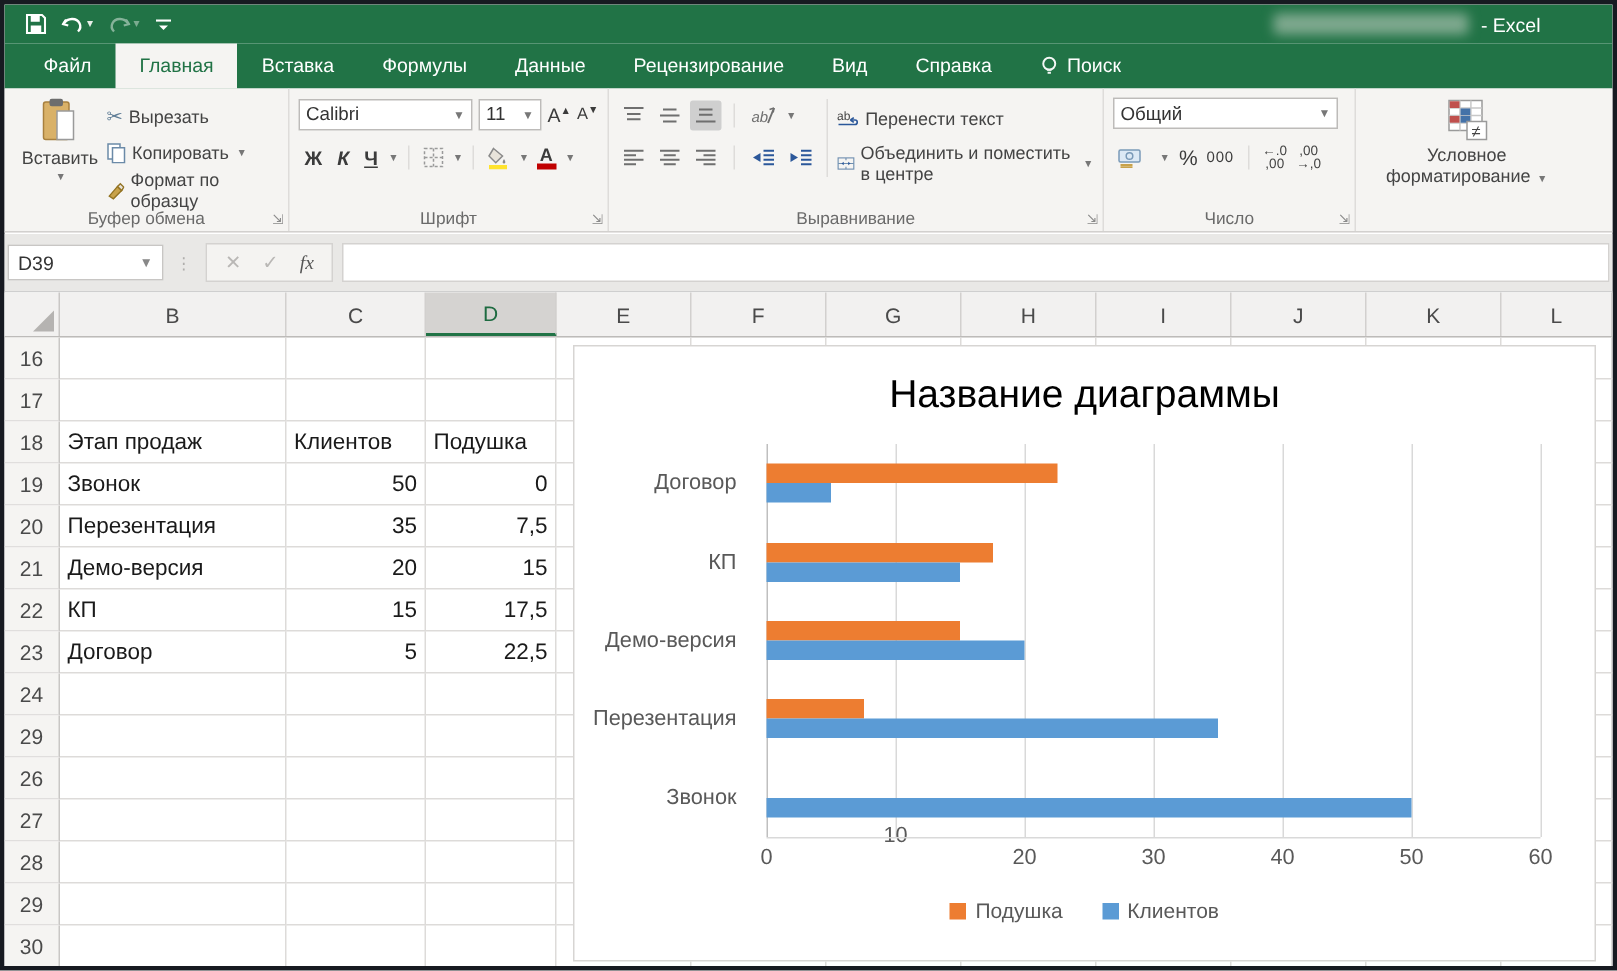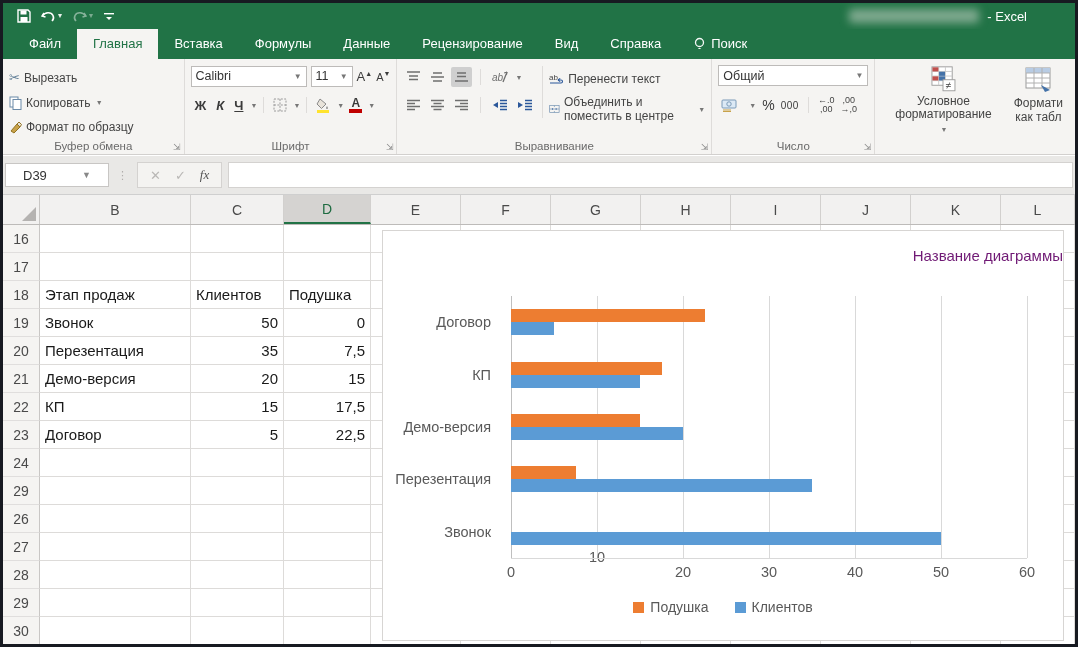--- a/index.html
+++ b/index.html
@@ -37,21 +37,21 @@
   .fmt-letter { font-weight:bold; font-size:13px; padding:0 4px; color:#3b3b3b; }
   .ital { font-style:italic; }
   .undl { text-decoration:underline; }
   .iconbox { display:flex; align-items:center; justify-content:center; height:20px; padding:0 3px; }
   .sel { background:#cfcfcf; border-radius:2px; }
   .mini-arr { font-size:7px; color:#777; margin-left:1px; }
   .tinytxt { font-size:9px; line-height:1; color:#444; text-align:center; }
 
   
   .fbar { position:absolute; left:0; top:153px; width:100%; height:39px; background:#e9e8e6; display:flex; align-items:center; padding:0 2px; border-bottom:1px solid #cfcfcf; }
-  .namebox { width:104px; height:24px; background:#fff; border:1px solid #c8c6c4; display:flex; align-items:center; padding:0 17px; font-size:13px; color:#333; }
+  .namebox { width:104px; height:24px; background:#fff; border:1px solid #c8c6c4; display:flex; align-items:center; padding:0 6px; font-size:13px; color:#333; }
   .namebox .arr { margin-left:auto; color:#888; font-size:9px; }
   .fdots { color:#b0aeac; font-size:11px; padding:0 8px; letter-spacing:1px; }
   .fbtns { background:#f4f3f1; border:1px solid #d4d2d0; height:26px; display:flex; align-items:center; gap:14px; padding:0 12px; }
   .fbtns .x { color:#b9b7b5; font-size:13px; }
   .fbtns .ok { color:#b9b7b5; font-size:13px; }
   .fbtns .fx { color:#555; font-size:13px; font-style:italic; font-family:"Liberation Serif",serif; }
   .finput { flex:1; height:26px; background:#fff; border:1px solid #d4d2d0; margin-left:6px; }
 
   
   .grid { position:absolute; left:0; top:192px; width:100%; bottom:0; background:#fff; }
@@ -60,21 +60,21 @@
   .gh-corner:after { content:""; position:absolute; right:3px; bottom:3px; border-style:solid; border-width:0 0 14px 14px; border-color:transparent transparent #b5b3b1 transparent; }
   .gh-cell { border-right:1px solid #d2d0ce; display:flex; align-items:center; justify-content:center; font-size:14px; color:#4a4a4a; }
   .gh-cell.selcol { background:#d5d3d1; border-bottom:2px solid #217346; color:#1e6b41; }
   .g-row { display:flex; height:28px; }
   .rh { width:37px; background:#f5f4f2; border-right:1px solid #c9c7c5; border-bottom:1px solid #e0dedd; display:flex; align-items:center; justify-content:center; font-size:14px; color:#4a4a4a; }
   .g-cell { border-right:1px solid #dddbd9; border-bottom:1px solid #dddbd9; font-size:15px; color:#1a1a1a; display:flex; align-items:center; padding:0 5px; overflow:hidden; white-space:nowrap; }
   .g-cell.num { justify-content:flex-end; }
 
   
   .chart { position:absolute; left:379px; top:227px; width:682px; height:411px; background:#fff; border:1px solid #d7d5d3; }
-  .chart-title { position:absolute; top:16px; left:0; width:100%; text-align:right; font-size:15px; color:#701a75; }
+  .chart-title { position:absolute; top:16px; left:0; width:100%; text-align:center; font-size:26px; color:#000000; }
   .gridline { position:absolute; width:1px; background:#d9d9d9; }
   .gridline.axis { background:#bfbfbf; }
   .xaxisline { position:absolute; height:1px; background:#d9d9d9; }
   .cat-label { position:absolute; text-align:right; font-size:14.5px; color:#595959; transform:translateY(-50%); }
   .hbar { position:absolute; }
   .tick { position:absolute; transform:translateX(-50%); font-size:14.5px; color:#595959; }
   .legend { position:absolute; left:0; width:100%; display:flex; justify-content:center; gap:26px; }
   .legend .li { display:flex; align-items:center; gap:6px; font-size:14px; color:#595959; }
   .legend .sw { width:11px; height:11px; display:inline-block; }
 </style>
@@ -150,20 +150,30 @@
             <circle cx="6.5" cy="5.5" r="4" fill="none" stroke="#fff" stroke-width="1.3"></circle>
             <path d="M5 9.5 h3 M5.4 11.5 h2.2" stroke="#fff" stroke-width="1.2" fill="none"></path>
           </svg>
   <span>Поиск</span>
         </div>
       </div>
 
   <div class="ribbon">
 
     <div class="rgroup" style="width:190px; display:flex;">
+      <div class="bigbtn" style="width:62px;">
+        <svg width="28" height="32" viewBox="0 0 28 32">
+          <rect x="3" y="3" width="17" height="25" rx="1.5" fill="#d9b168" stroke="#a8803e"></rect>
+          <rect x="7" y="0.8" width="9" height="5" rx="1.5" fill="#6d6d6d"></rect>
+          <path d="M12 9 h11 v19 h-11 z" fill="#fff" stroke="#9a9a9a"></path>
+          <path d="M23 9 l-4 0 0 -0 z" fill="#fff"></path>
+        </svg>
+        <span class="lbl">Вставить</span>
+        <span class="mini-arr">▼</span>
+      </div>
       <div style="display:flex; flex-direction:column; justify-content:flex-start; gap:3px; padding-top:4px;">
         <div class="smallrow">
           <span style="color:#5f7d96; font-size:13px;">✂</span>
           <span>Вырезать</span>
         </div>
         <div class="smallrow">
           <svg width="13" height="14" viewBox="0 0 13 14">
                 <rect x="1" y="1" width="8" height="10" fill="#fff" stroke="#6b8aa8"></rect>
                 <rect x="4" y="3.5" width="8" height="10" fill="#fff" stroke="#6b8aa8"></rect>
               </svg>
@@ -340,29 +350,20 @@
           <rect x="3" y="2" width="22" height="20" fill="#fff" stroke="#9a9a9a"></rect>
           <path d="M3 7 H25 M3 12 H25 M3 17 H25 M10.3 2 V22 M17.6 2 V22" stroke="#c8c8c8"></path>
           <rect x="3.5" y="2.5" width="6.5" height="4.5" fill="#c0504d"></rect>
               <rect x="10.7" y="7.3" width="6.5" height="4.5" fill="#4472a8"></rect>
               <rect x="3.5" y="12.3" width="6.5" height="4.5" fill="#c0504d"></rect>
               <rect x="10.7" y="12.3" width="6.5" height="4.5" fill="#4472a8"></rect>
           <rect x="15" y="16" width="13" height="12" fill="#fff" stroke="#9a9a9a"></rect>
           <text x="18" y="26" font-size="11" fill="#444">≠</text>
         </svg>
         <span class="lbl"><span>Условное</span><br><span>форматирование</span> <span class="mini-arr">▼</span></span>
-      </div>
-      <div class="bigbtn">
-        <svg width="30" height="30" viewBox="0 0 30 30">
-          <rect x="3" y="3" width="24" height="20" fill="#fff" stroke="#9a9a9a"></rect>
-          <rect x="3" y="3" width="24" height="5" fill="#b8cce4"></rect>
-          <path d="M3 8 H27 M3 13 H27 M3 18 H27 M11 3 V23 M19 3 V23" stroke="#b0b0b0"></path>
-          <path d="M18 20 L27 25 L22 27 Z" fill="#4472a8"></path>
-        </svg>
-        <span class="lbl"><span>Формати</span><br><span>как табл</span></span>
       </div>
     </div>
   </div>
 
   <div class="fbar">
     <div class="namebox">
       <span>D39</span>
       <span class="arr">▼</span>
     </div>
     <span class="fdots">⋮</span>

